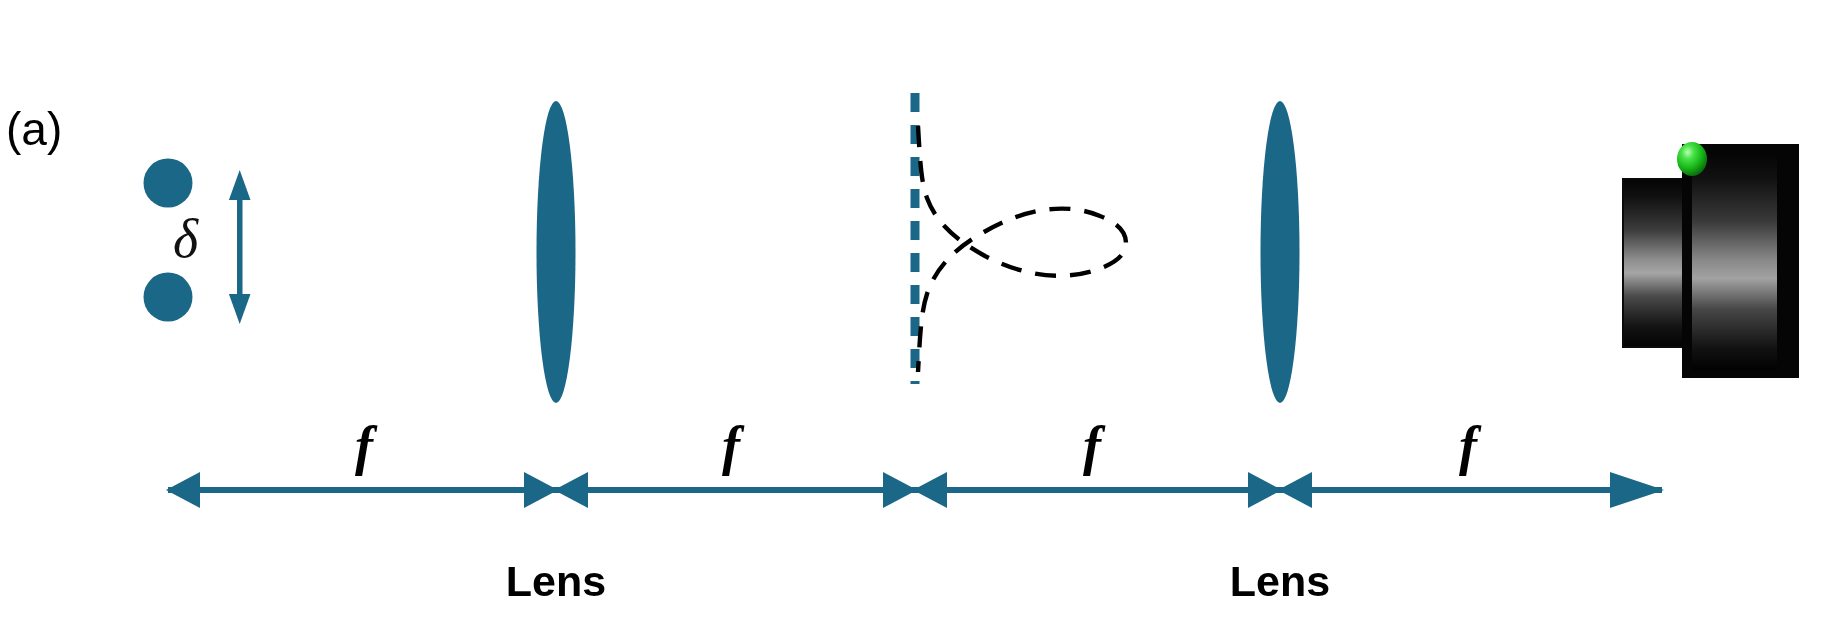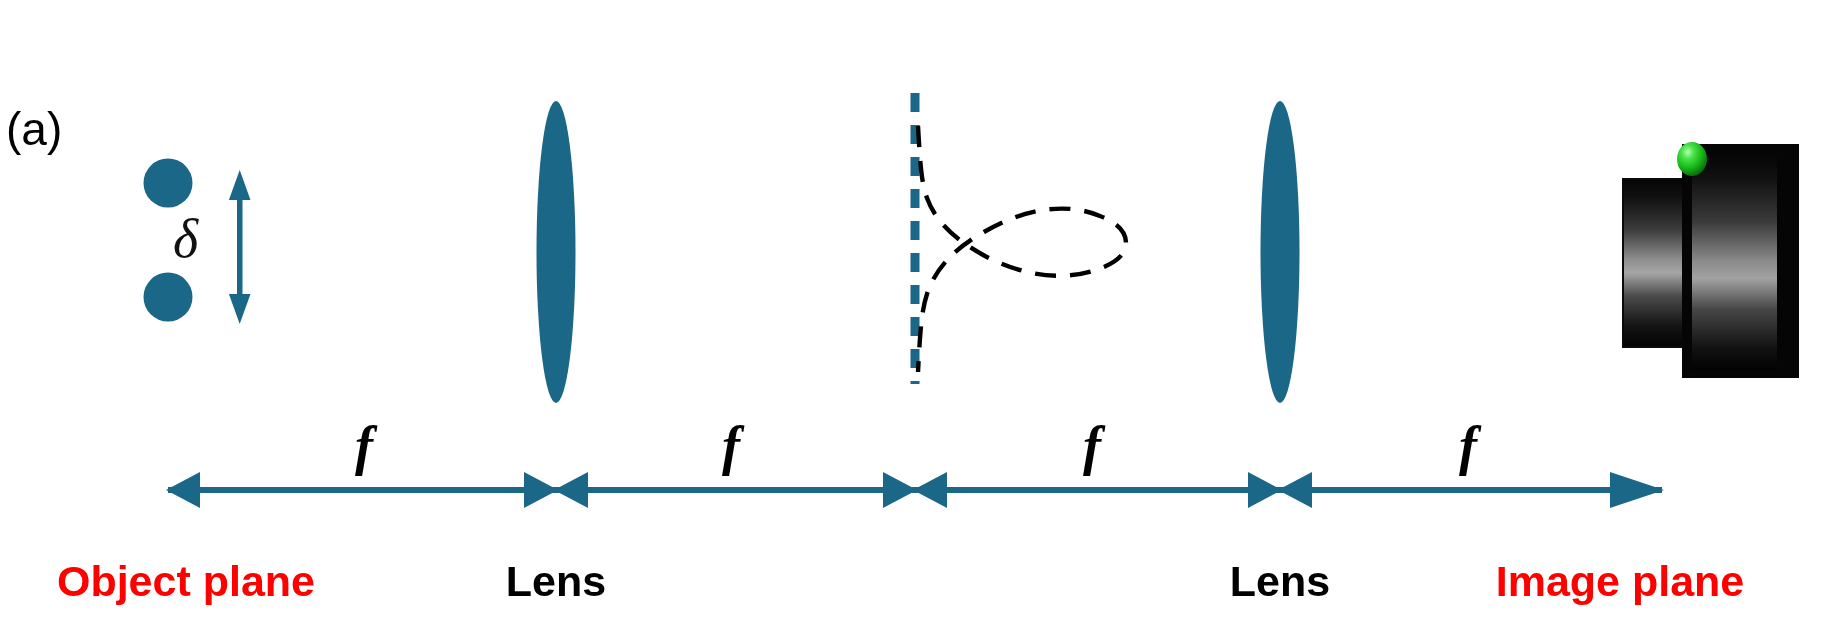--- a/index.html
+++ b/index.html
@@ -168,18 +168,16 @@
 
   <div class="panel-label">(a)</div>
 
   <div class="sym-delta" style="left:173px; top:212px;">δ</div>
 
   <div class="sym-f" style="left:364px; top:419px;">f</div>
   <div class="sym-f" style="left:731px; top:419px;">f</div>
   <div class="sym-f" style="left:1092px; top:419px;">f</div>
   <div class="sym-f" style="left:1468px; top:419px;">f</div>
 
-  <div class="plane-label" style="left:186px; top:560px; color:#ff0000;">Object plane</div>
   <div class="plane-label" style="left:556px; top:560px; color:#000000;">Lens</div>
   <div class="plane-label" style="left:1280px; top:560px; color:#000000;">Lens</div>
-  <div class="plane-label" style="left:1620px; top:560px; color:#ff0000;">Image plane</div>
 
 </div>
 
 </body></html>

